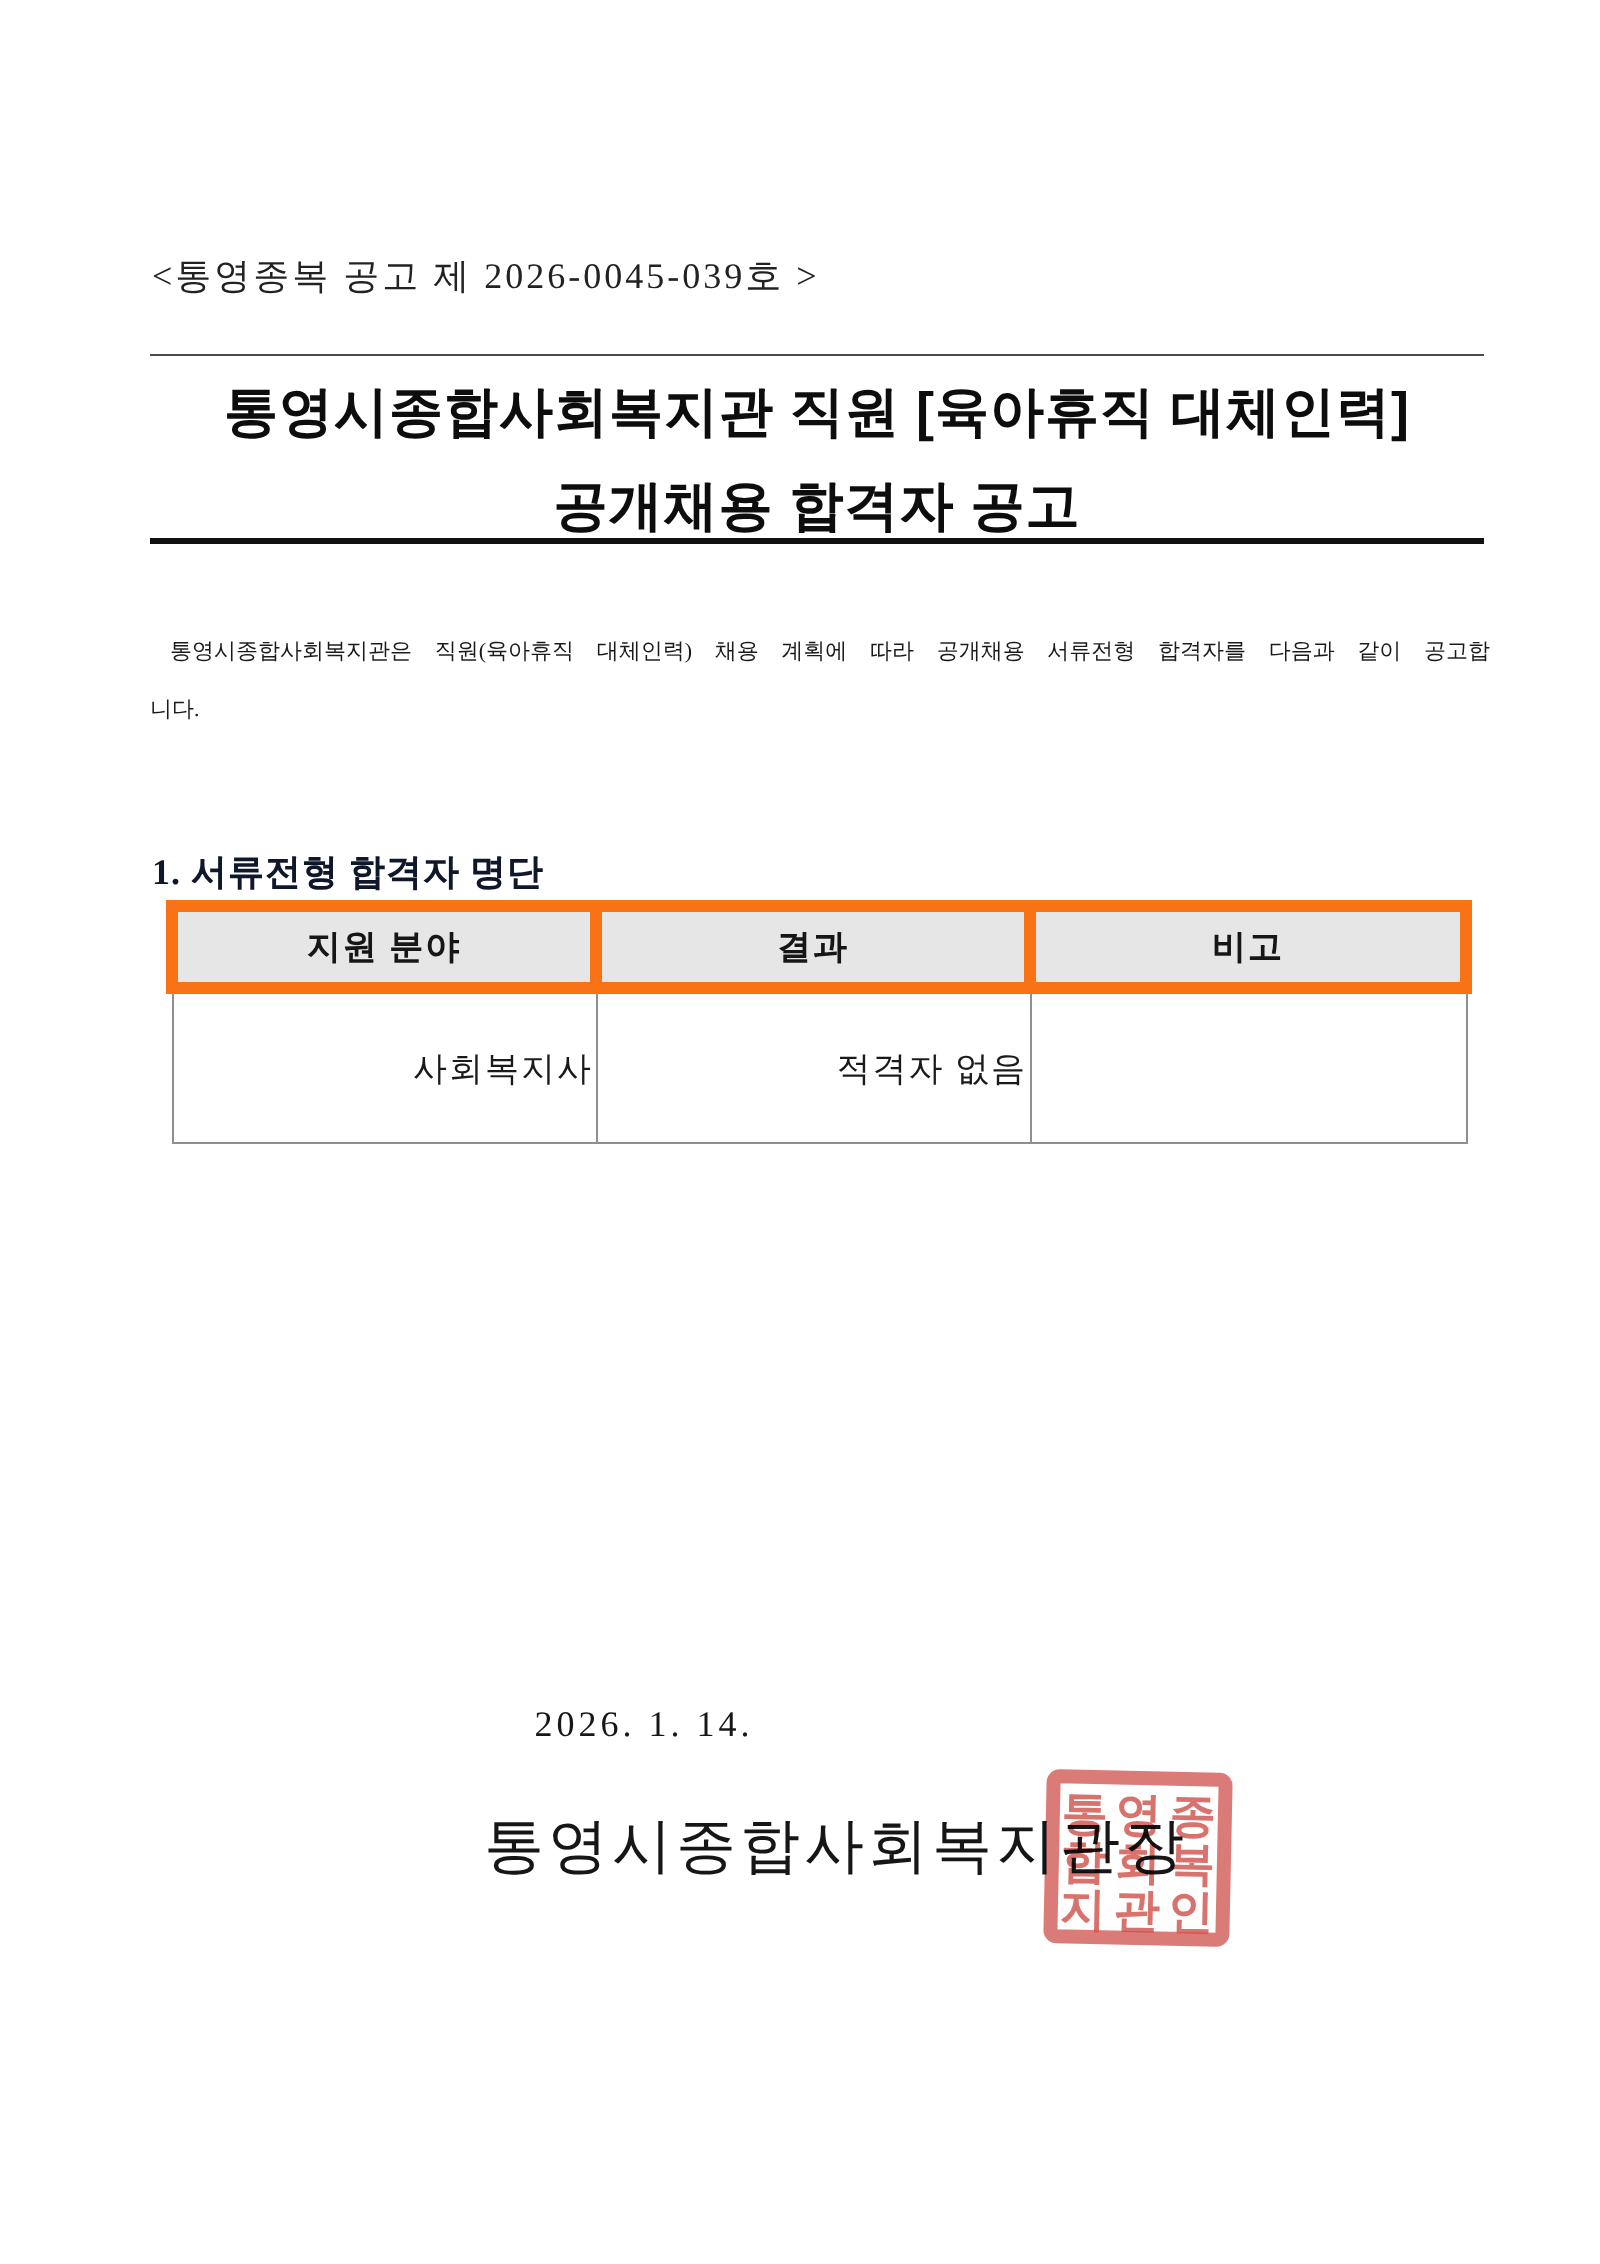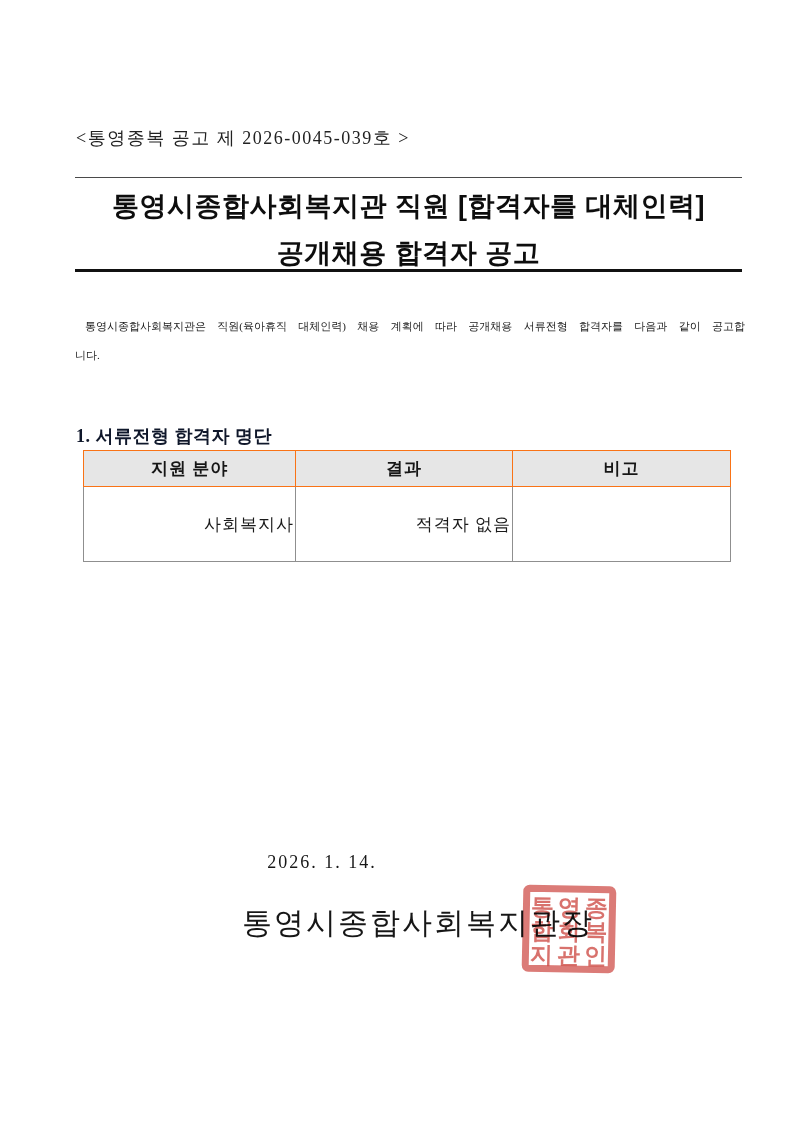--- a/index.html
+++ b/index.html
@@ -82,21 +82,21 @@
     left: 83px;
     top: 450px;
     width: 647px;
     border-collapse: collapse;
     table-layout: fixed;
     font-size: 17px;
   }
   table.pass-table th {
     height: 33px;
     background: #e6e6e6;
-    border: 1px solid #f97316;
+    border: 6px solid #f97316;
     font-weight: 700;
     text-align: center;
     letter-spacing: 1px;
     color: #161616;
   }
   table.pass-table td {
     height: 72px;
     border: 1px solid #8f8f8f;
     text-align: right;
     vertical-align: middle;
@@ -139,21 +139,21 @@
 </head>
 <body>
 
 <div class="page">
 
   <div class="doc-number">&lt;통영종복 공고 제 2026-0045-039호 &gt;</div>
 
   <div class="rule-thin"></div>
 
   <div class="title-block">
-    <div>통영시종합사회복지관 직원 [합격자를 대체인력]</div>
+    <div>통영시종합사회복지관 직원 [육아휴직 대체인력]</div>
     <div>공개채용 합격자 공고</div>
   </div>
 
   <div class="rule-thick"></div>
 
   <p class="intro">통영시종합사회복지관은 직원(육아휴직 대체인력) 채용 계획에 따라 공개채용 서류전형 합격자를 다음과 같이 공고합니다.</p>
 
   <div class="section-heading">1. 서류전형 합격자 명단</div>
 
   <table class="pass-table">

